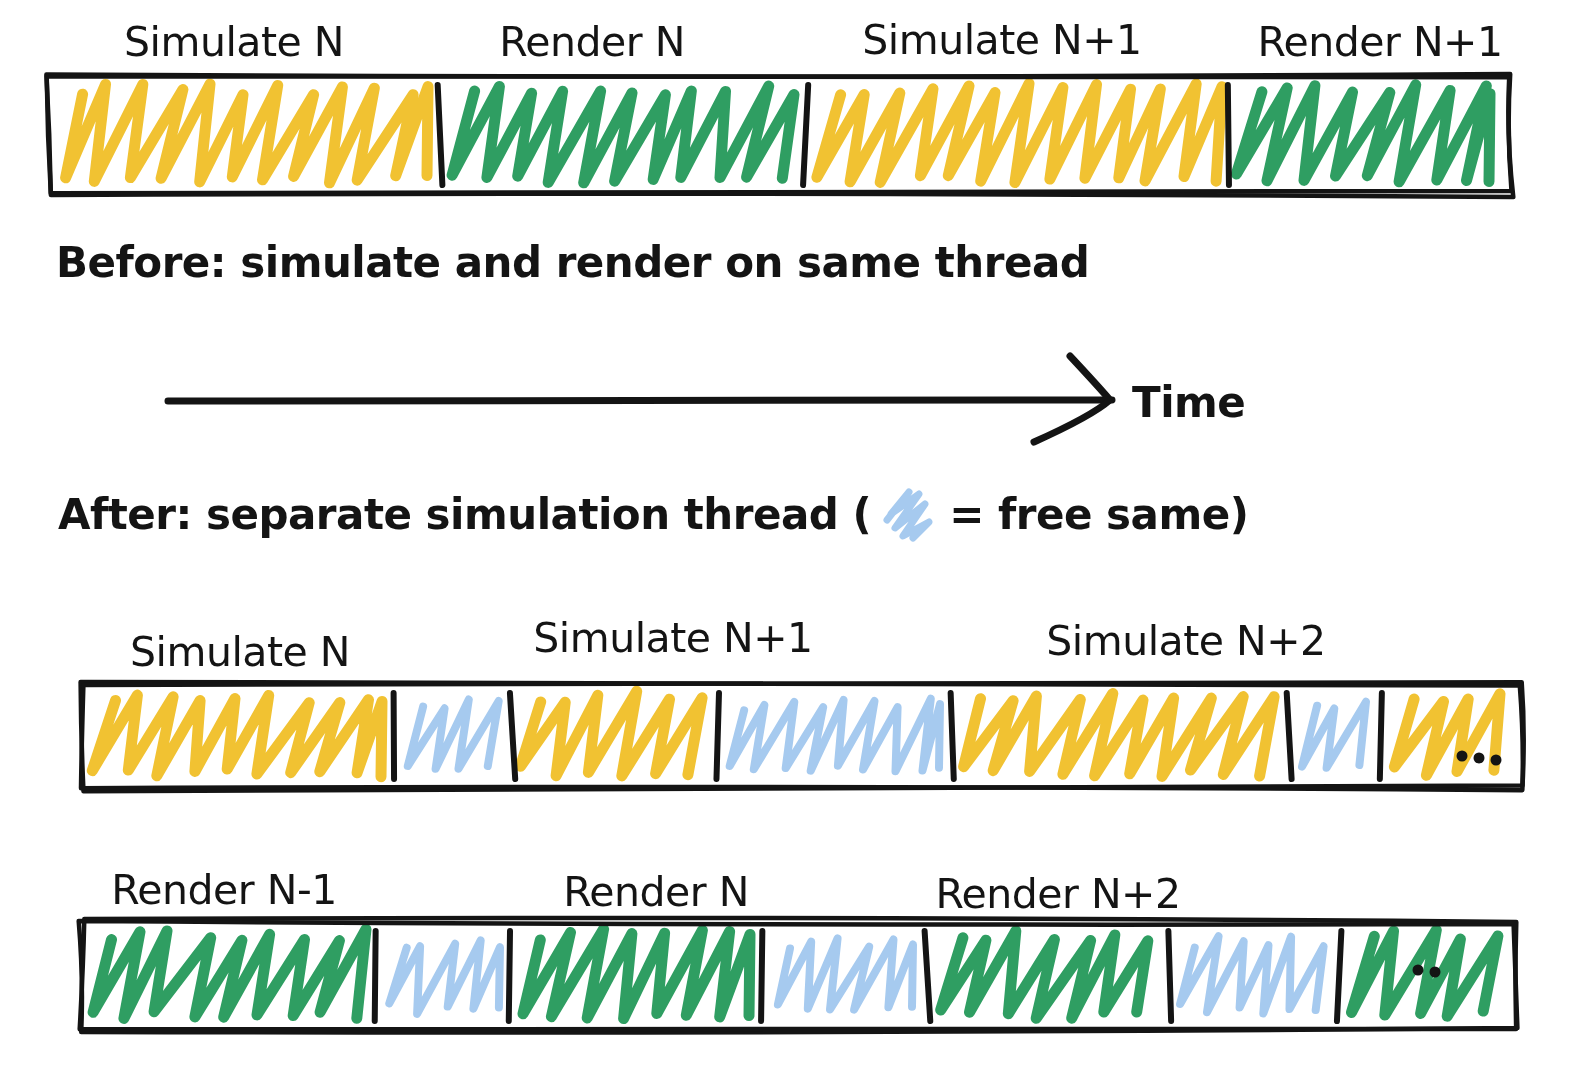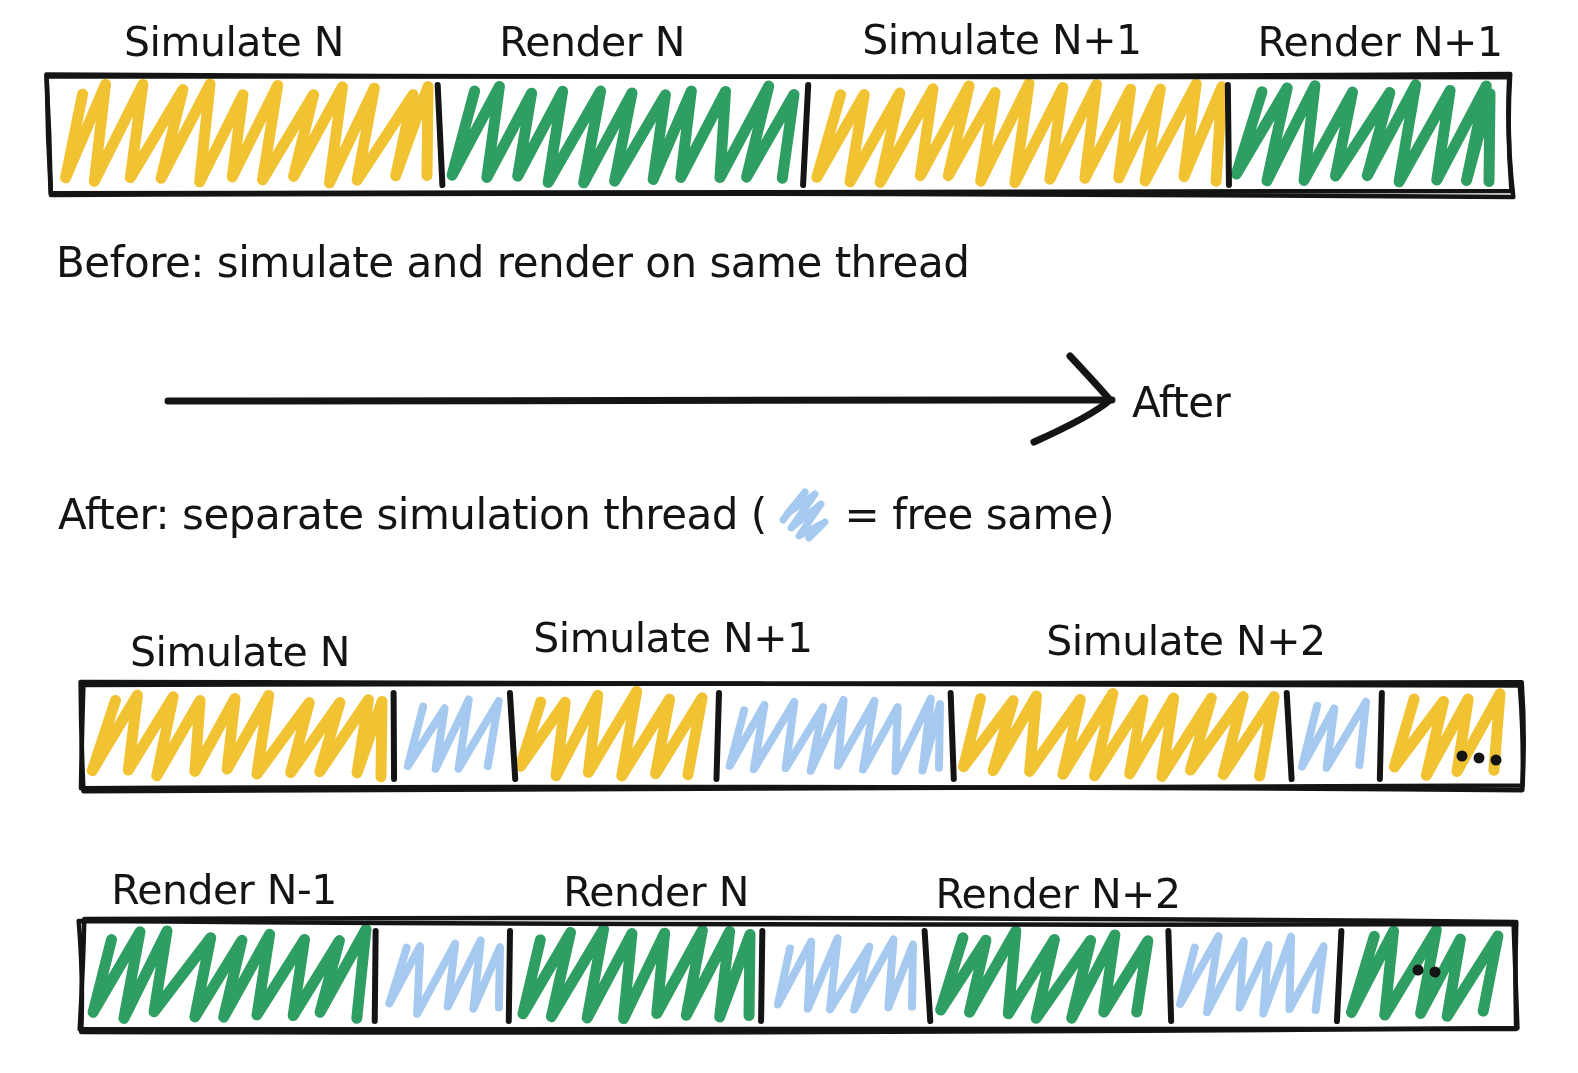--- a/index.html
+++ b/index.html
@@ -9,21 +9,21 @@
     background:#ffffff;
     overflow:hidden;
     font-family:"DejaVu Sans", sans-serif;
     color:var(--ink,#141414);
     padding-left:32px;
   }
   #diagram{position:absolute;left:0;top:0;width:1578px;height:1073px;}
   .caption{
     position:absolute;
     font-size:42px;
-    font-weight:400;
+    font-weight:700;
     letter-spacing:-0.5px;
     white-space:nowrap;
     color:var(--ink,#141414);
   }
   #before-caption{left:56px;top:238px;}
   #after-caption{left:58px;top:486px;display:flex;align-items:center;gap:6px;}
   #time-label{left:1132px;top:378px;font-size:42px;}
   .legend-swatch{display:inline-block;width:62px;height:56px;margin:0 2px;}
   svg text{
     font-family:"DejaVu Sans", sans-serif;
@@ -107,15 +107,15 @@
   <div class="caption" id="before-caption">Before: simulate and render on same thread</div>
 
   <div class="caption" id="after-caption">
     <span>After: separate simulation thread (</span>
     <svg class="legend-swatch" viewBox="0 0 62 56">
       <path d="M 8 34 L 30 6 L 12 28 L 40 8 L 16 42 L 46 18 L 24 50 L 50 36 L 34 52" fill="none" stroke="var(--free,#A6CAEF)" stroke-width="7" stroke-linecap="round" stroke-linejoin="round"></path>
     </svg>
     <span>= free same)</span>
   </div>
 
-  <div class="caption" id="time-label">After</div>
+  <div class="caption" id="time-label">Time</div>
 
 </div>
 
 </body></html>

